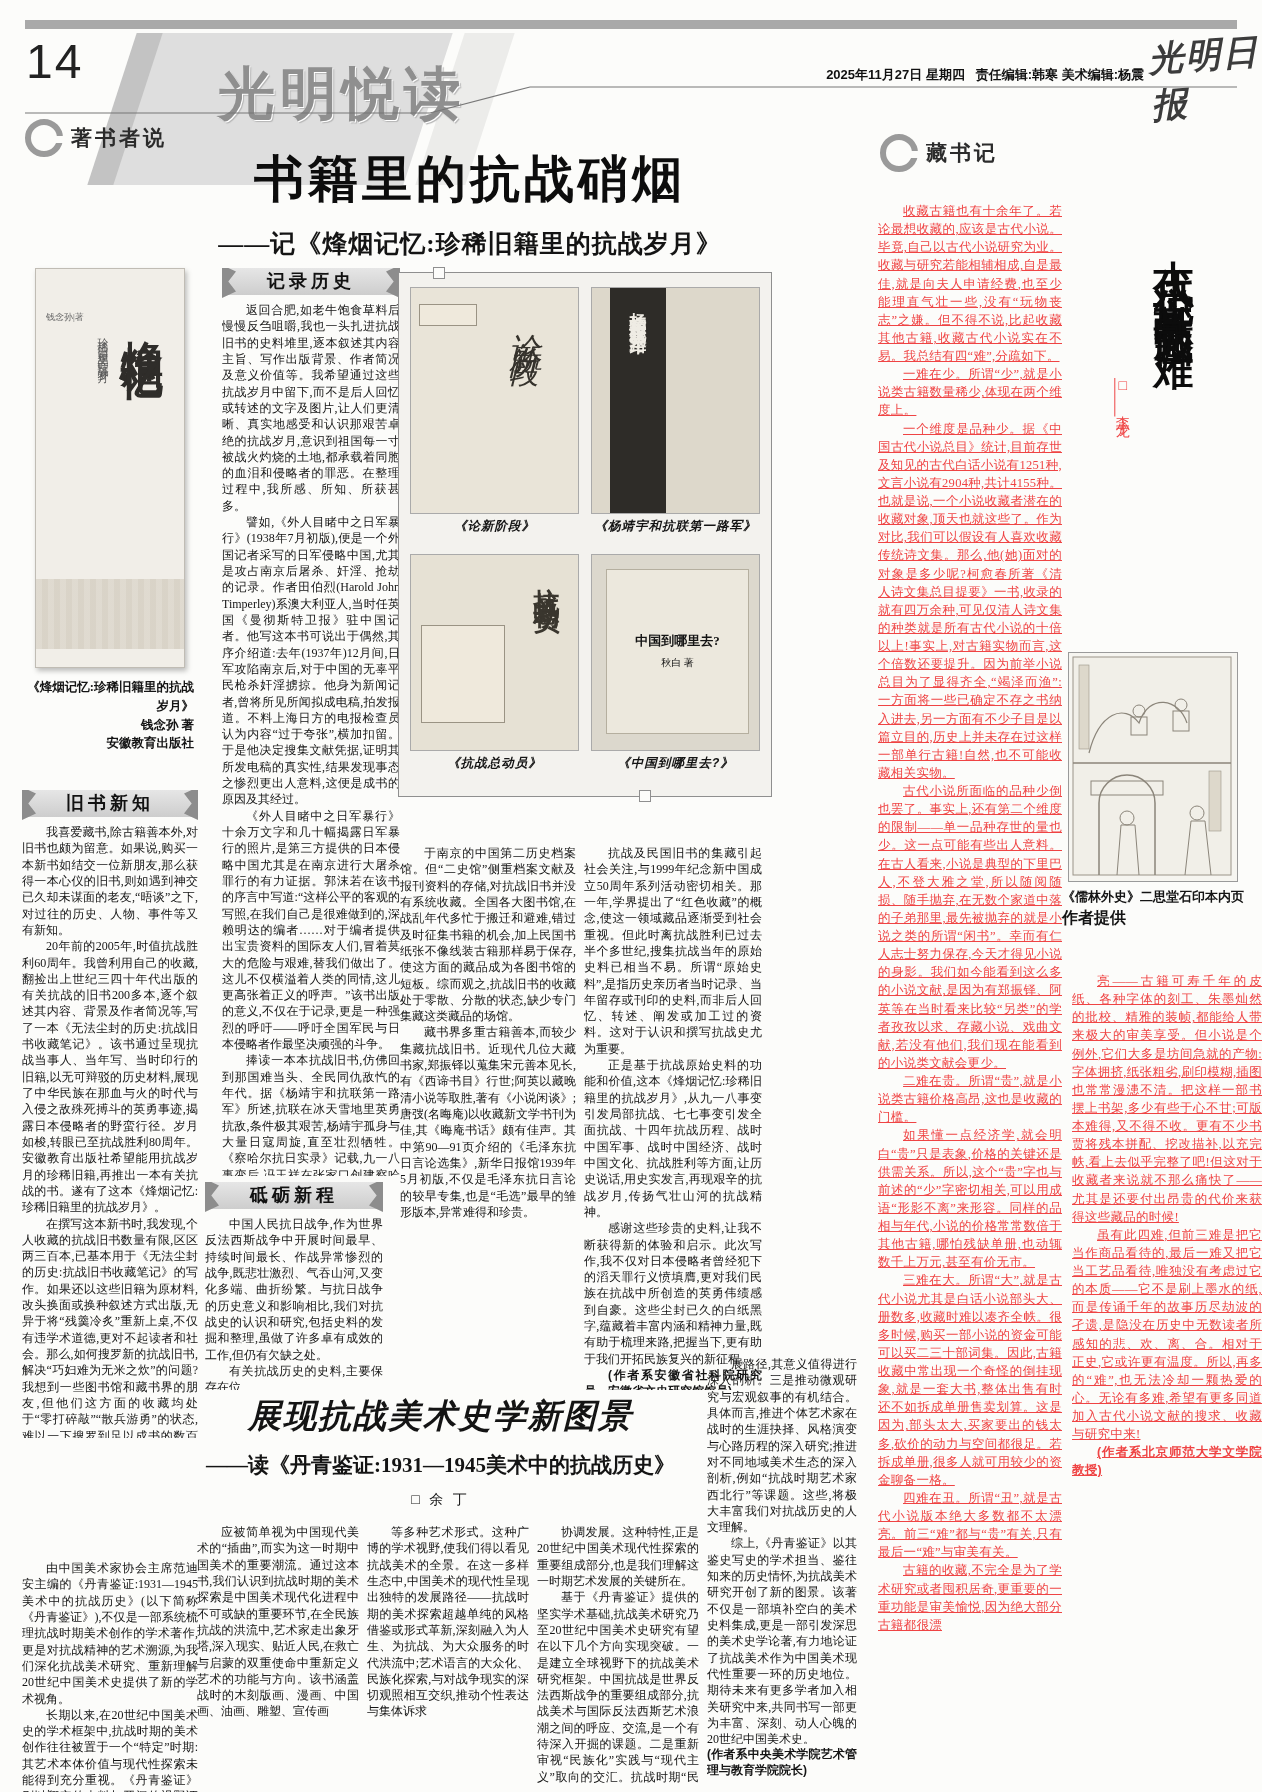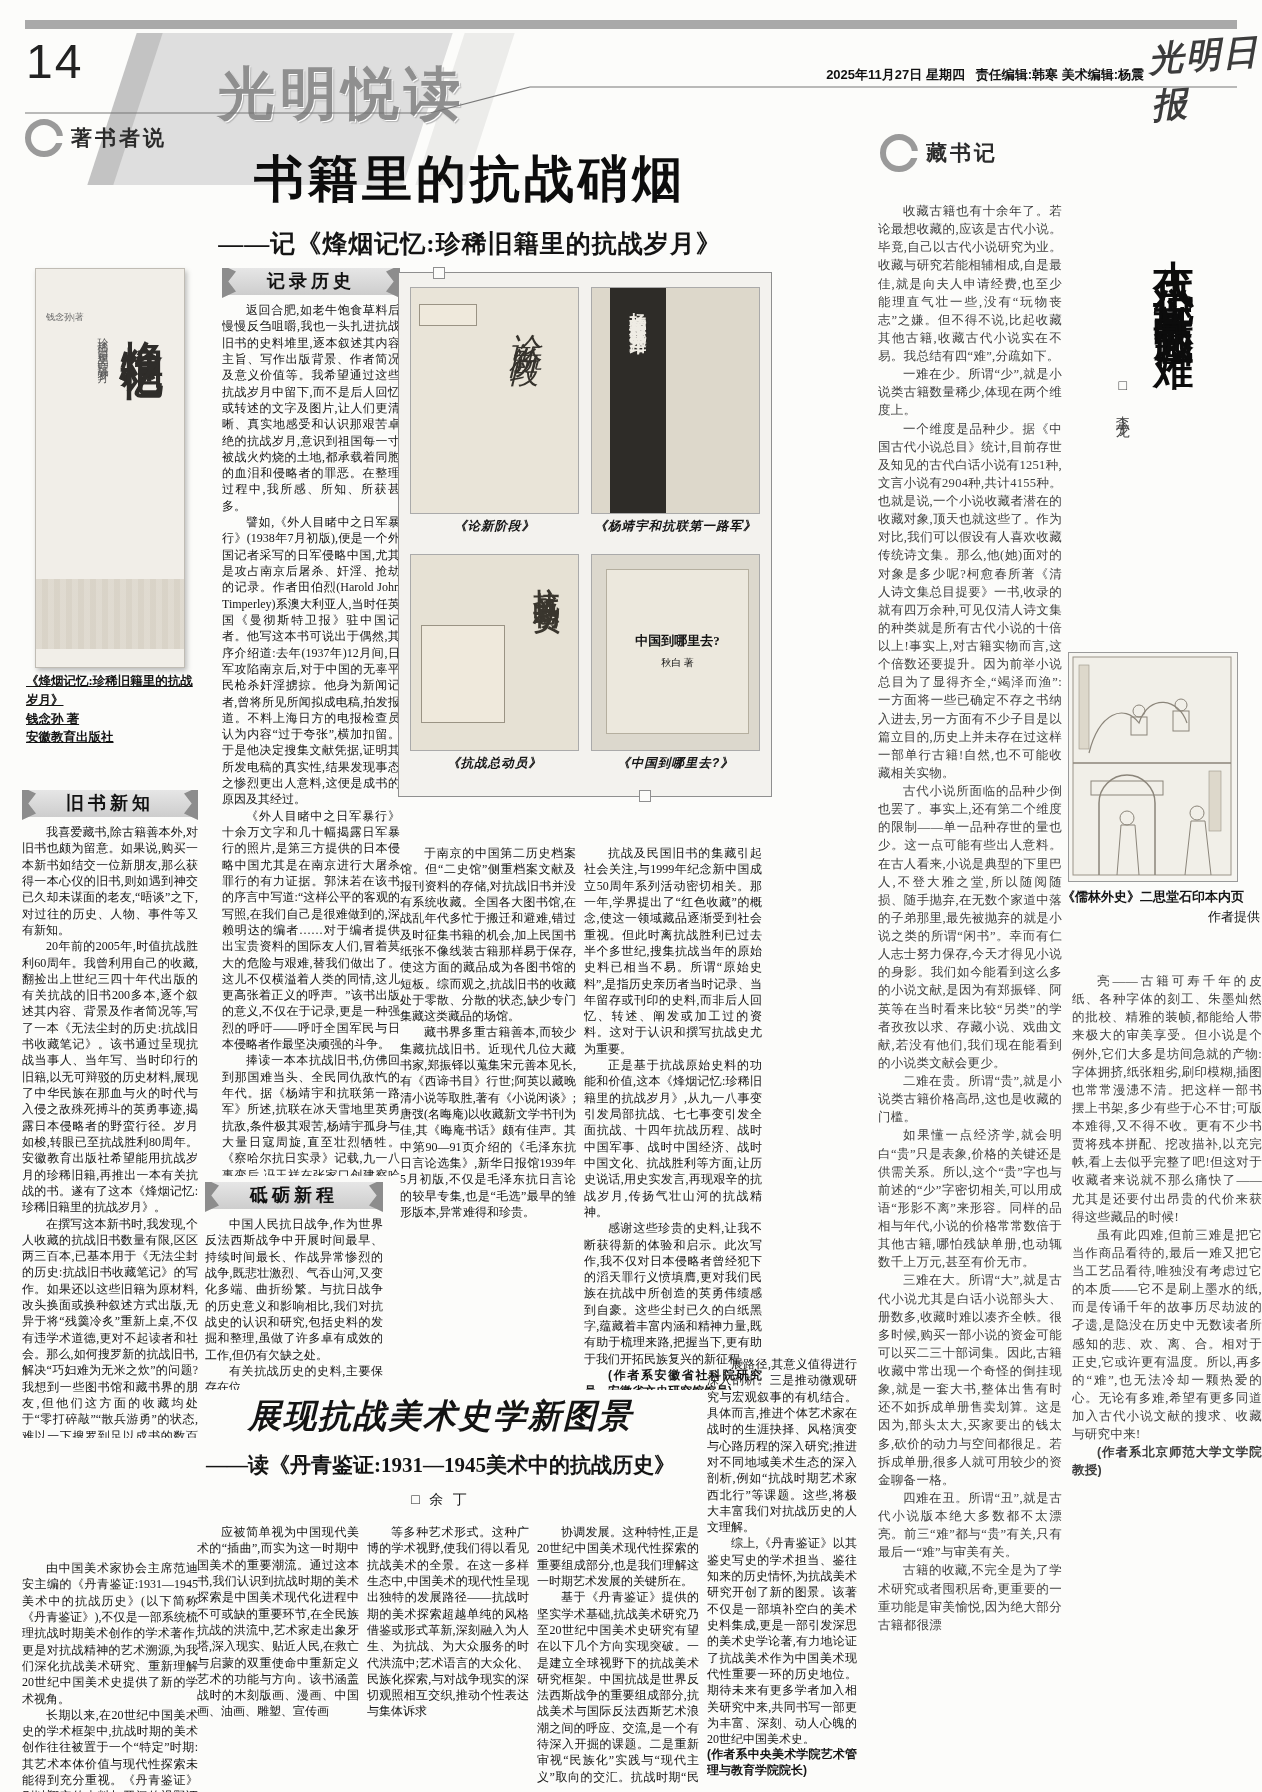--- a/index.html
+++ b/index.html
@@ -30,39 +30,39 @@
   .gicon::before{content:"";position:absolute;right:-2px;top:11px;width:9px;height:7px;background:#9a9a9a;}
   .badgelabel{font-size:21px;font-weight:bold;color:#2b2b2b;letter-spacing:3px;}
   
   .lead-head{left:170px;top:146px;width:600px;text-align:center;}
   .lead-title{font-size:50px;font-weight:bold;letter-spacing:4px;color:#0d0d0d;}
   .lead-sub{margin-top:14px;font-size:25px;font-weight:bold;letter-spacing:1px;}
   .lead-byline{margin-top:16px;font-size:15px;letter-spacing:2px;}
   
   .col{position:absolute;text-align:justify;font-size:12px;line-height:1.36;overflow:hidden;}
   .col p{margin:0;text-indent:2em;}
-  .kai{line-height:1.45;letter-spacing:0.3px;color:#404040;}
+  .kai{line-height:1.45;letter-spacing:0.3px;color:#ef4444;text-decoration:underline;}
   .attrib{font-weight:bold;font-family:"Liberation Sans","DejaVu Sans",sans-serif;}
   
   .sec-hdr{position:relative;height:27px;margin:0 2px 7px 2px;background:linear-gradient(#e6e6e6,#cdcdcd);
     text-align:center;line-height:27px;}
   .sec-hdr b{font-family:"Liberation Sans","DejaVu Sans",sans-serif;font-size:18px;letter-spacing:4px;color:#111;}
   .sec-hdr::before,.sec-hdr::after{content:"";position:absolute;top:-3px;bottom:-3px;width:14px;background:#8d8d8d;}
   .sec-hdr::before{left:-2px;clip-path:polygon(0 0,100% 20%,45% 50%,100% 80%,0 100%);}
   .sec-hdr::after{right:-2px;clip-path:polygon(100% 0,0 20%,55% 50%,0 80%,100% 100%);}
   
   .cover{width:148px;height:398px;margin:0 auto;background:#f1eee8;border:1px solid #c0bcb4;
     box-shadow:2px 3px 5px rgba(0,0,0,.25);position:relative;}
   .cover-title{position:absolute;right:14px;top:38px;writing-mode:vertical-rl;
     font-size:42px;font-weight:bold;color:#2f2d2a;letter-spacing:6px;font-family:"Liberation Serif",serif;}
   .cover-sub{position:absolute;right:74px;top:60px;writing-mode:vertical-rl;font-size:11px;color:#555;letter-spacing:4px;}
   .cover-author{position:absolute;left:10px;top:42px;font-size:9px;color:#666;}
   .cover-band{position:absolute;left:0;right:0;bottom:18px;height:70px;
     background:repeating-linear-gradient(90deg,#d8d2c6 0 6px,#cfc8ba 6px 12px);opacity:.7;}
-  .cover-cap{margin-top:4px;text-align:left;font-weight:bold;font-size:12.5px;line-height:1.5;text-decoration:underline;}
+  .cover-cap{margin-top:10px;text-align:right;font-weight:bold;font-size:12.5px;line-height:1.5;}
   
   .photo-panel{left:398px;top:272px;width:374px;height:525px;border:1px solid #8f8f8f;
     background:#f3f2ee;padding:14px 12px;box-sizing:border-box;}
   .ptab{position:absolute;width:10px;height:10px;border:1px solid #8f8f8f;background:#fcfcfa;}
   .pgrid{display:grid;grid-template-columns:1fr 1fr;grid-template-rows:auto auto;column-gap:14px;row-gap:8px;height:100%;}
   .pcell{display:flex;flex-direction:column;align-items:center;}
   .pcover{width:100%;border:1px solid #aaa;position:relative;overflow:hidden;}
   .pc-tall{height:225px;} .pc-short{height:195px;}
   .pcap{margin-top:4px;font-size:12.5px;font-weight:bold;font-style:italic;letter-spacing:1px;font-family:Liberation Mono, monospace;}
   .c1bg{background:#e9e4d8;} .c2bg{background:#ddd8cb;} .c3bg{background:#e6e1d4;} .c4bg{background:#dcd8cd;}
@@ -72,21 +72,21 @@
   .strip .vtext{position:static;writing-mode:vertical-rl;color:#efece4;font-size:17px;font-weight:bold;
     letter-spacing:3px;margin:10px auto 0;display:block;}
   .inpage{position:absolute;left:14px;right:10px;top:14px;bottom:16px;background:#ece8dd;border:1px solid #b5af9f;
     display:flex;flex-direction:column;align-items:center;justify-content:center;gap:6px;}
   
   .vtitle{left:1146px;top:228px;height:470px;writing-mode:vertical-rl;
     font-size:40px;font-weight:bold;letter-spacing:9px;color:#0c0c0c;}
   .vbyline{left:1112px;top:378px;writing-mode:vertical-rl;font-size:14px;letter-spacing:4px;}
   .rimg{left:1068px;top:652px;width:168px;height:228px;border:1px solid #9a9a9a;background:#f6f5f0;}
   .rimgcap{left:1062px;top:888px;width:198px;font-size:13px;font-weight:bold;}
-  .rimgcredit{left:1062px;top:908px;width:198px;font-size:13px;font-weight:normal;text-align:right;}
+  .rimgcredit{left:1062px;top:908px;width:198px;font-size:16px;font-weight:bold;text-align:left;}
   
   .art-head{left:188px;top:1394px;width:505px;text-align:center;}
   .art-title{font-family:"Liberation Sans","DejaVu Sans",sans-serif;font-size:33px;font-weight:bold;letter-spacing:2px;font-style:italic;}
   .art-sub{margin-top:12px;font-size:21px;font-weight:bold;}
   .art-byline{margin-top:12px;font-size:14px;letter-spacing:3px;}
 </style>
 </head>
 <body>
 
 <div class="abs topbar"></div>

